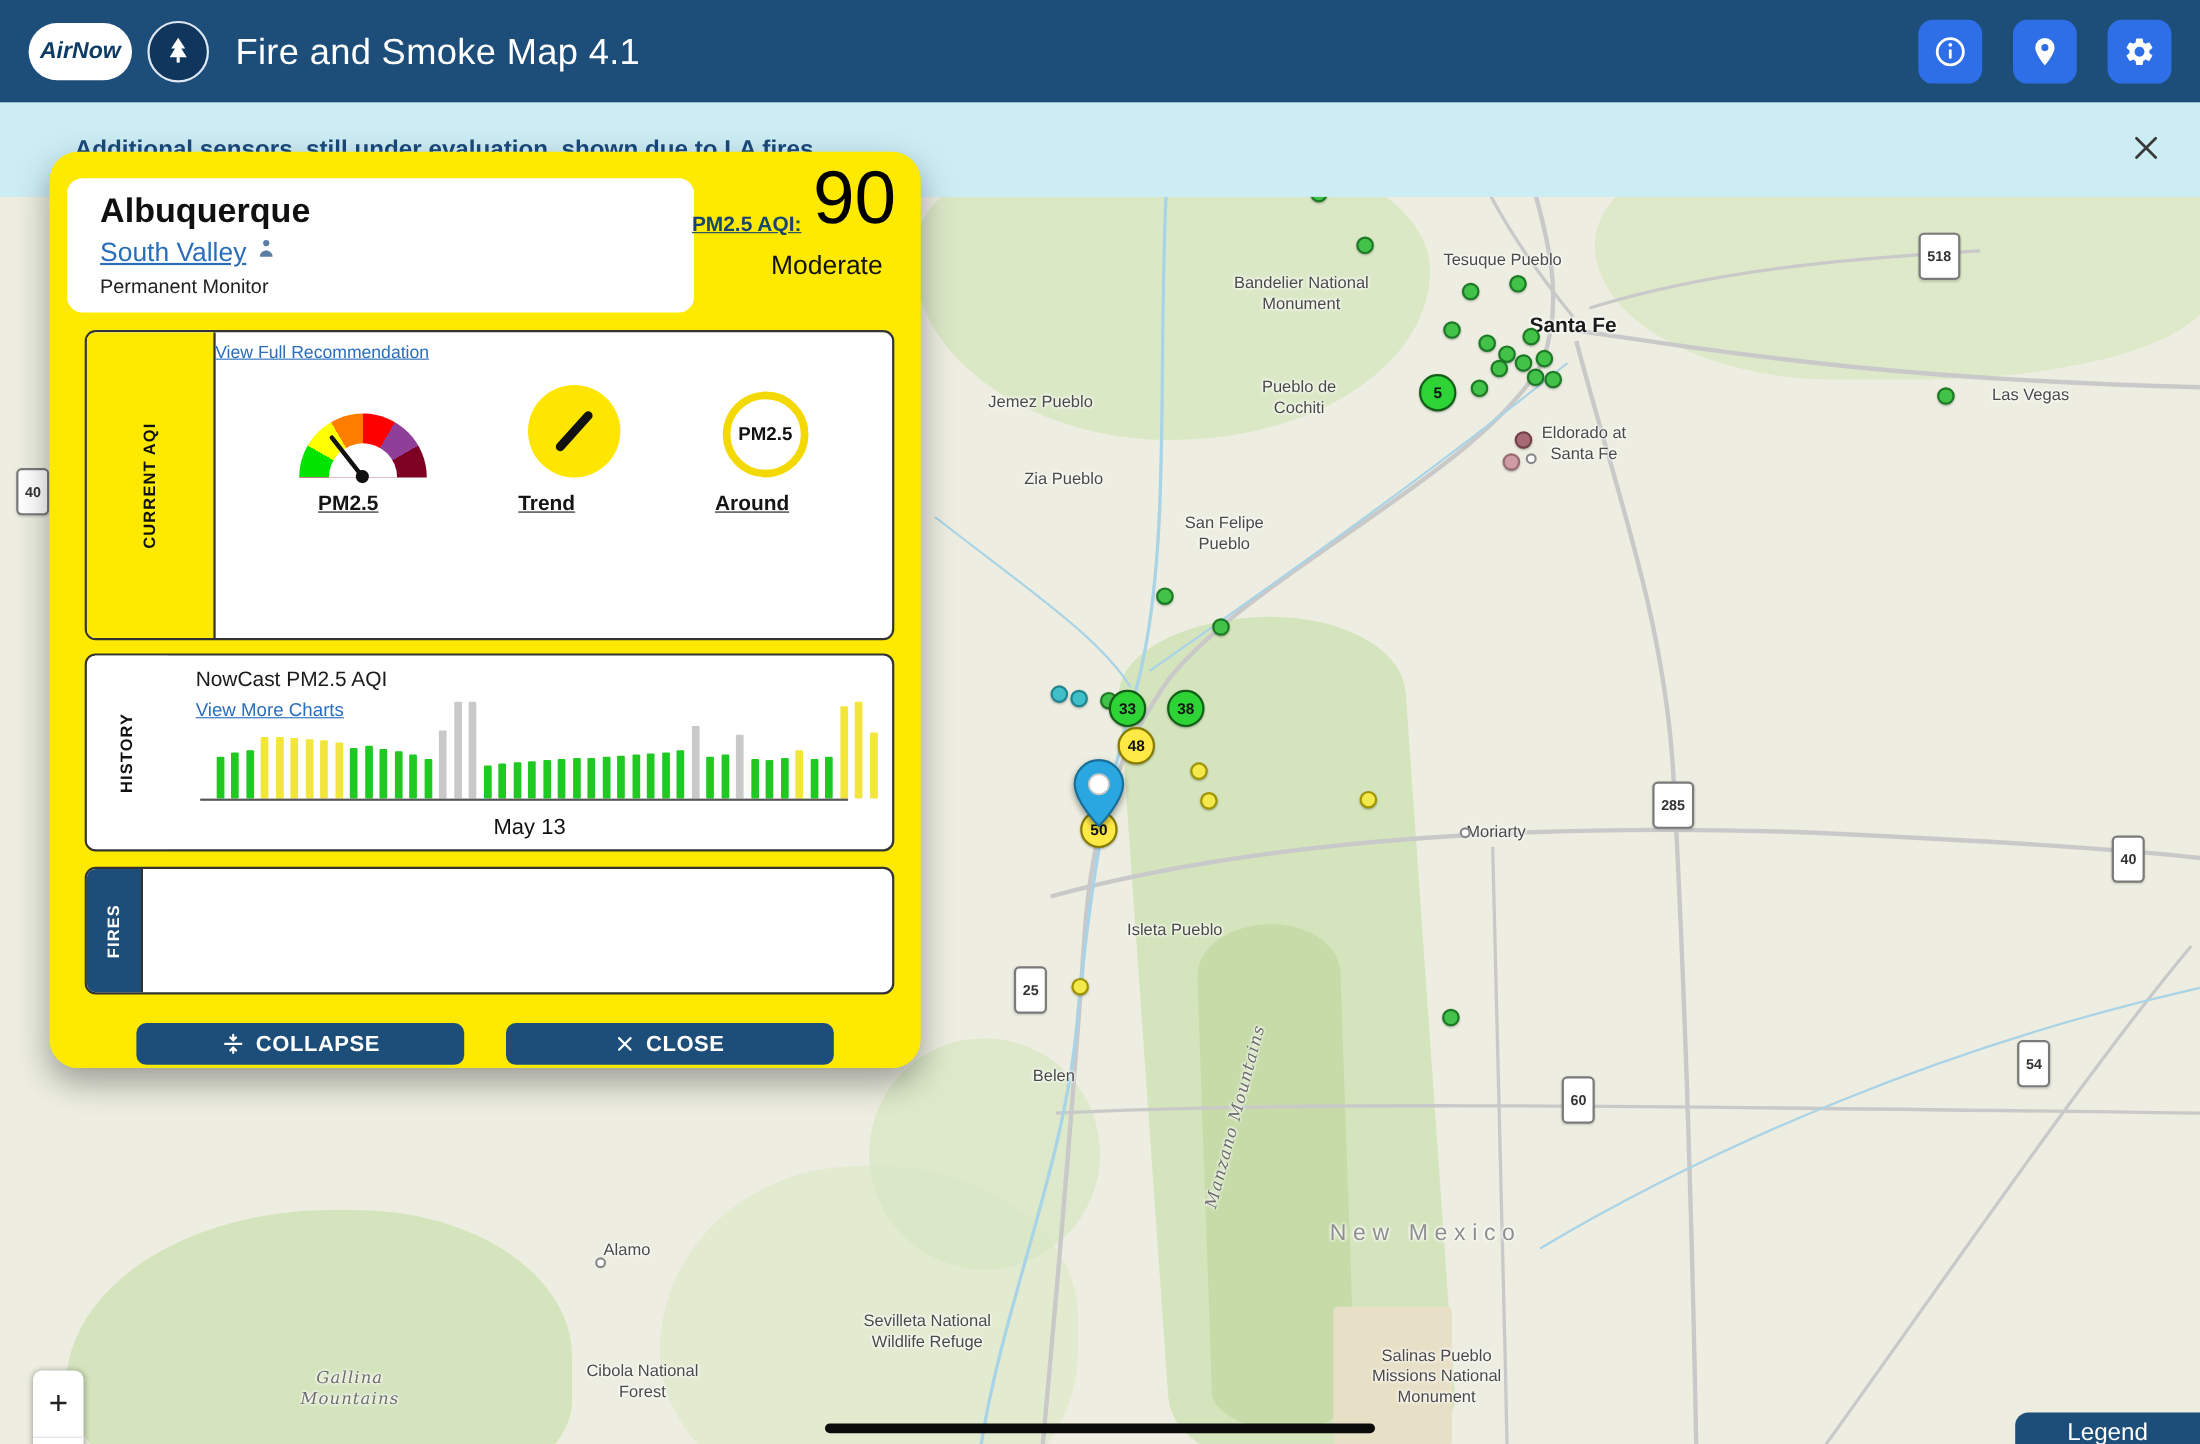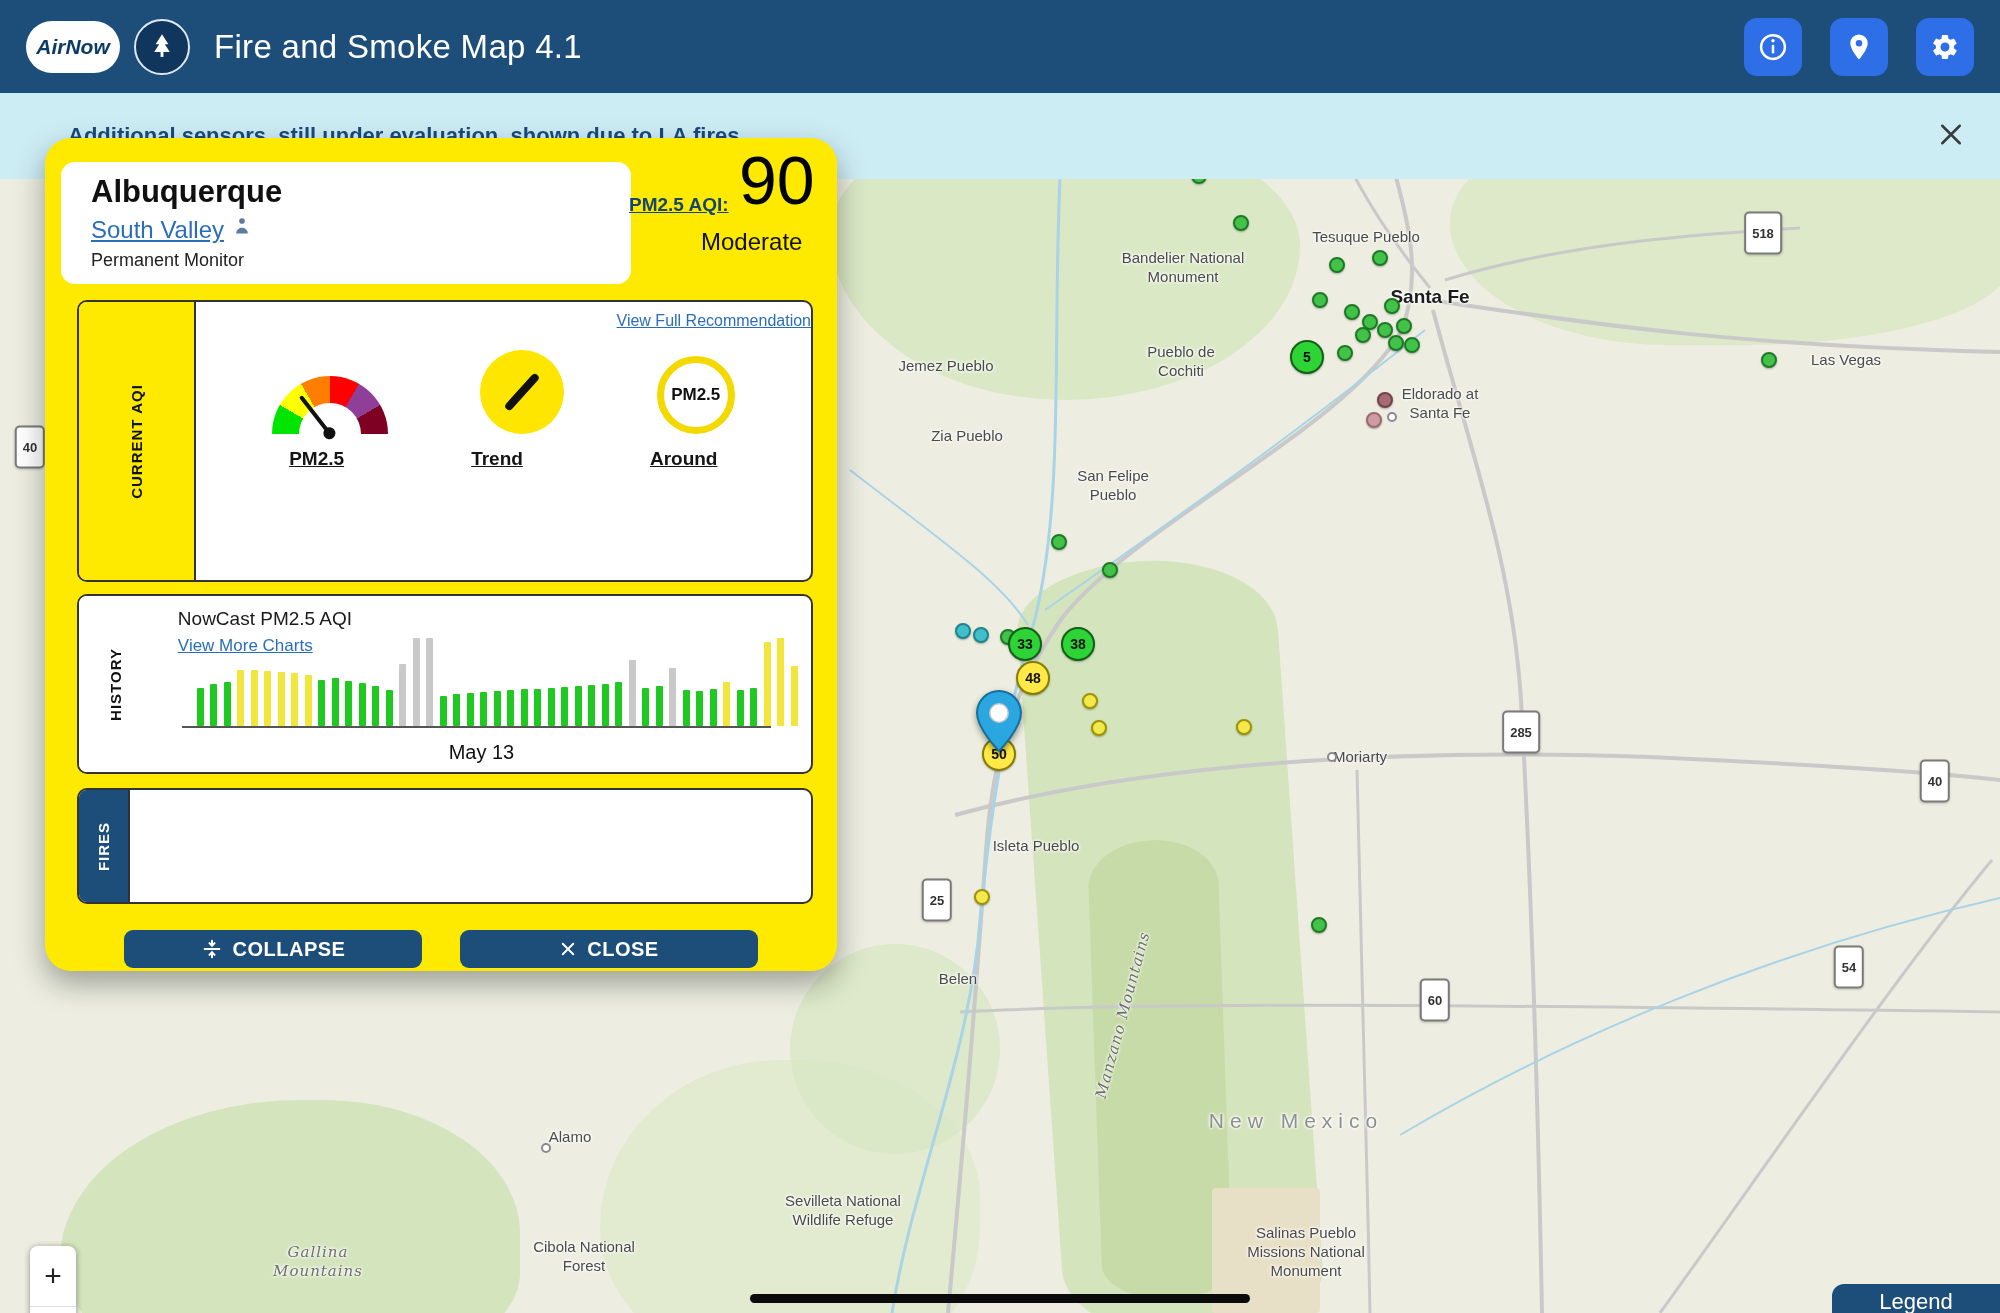--- a/index.html
+++ b/index.html
@@ -82,21 +82,21 @@
   .tab{flex:0 0 38px;display:flex;align-items:center;justify-content:center}
   .tab span{transform:rotate(-90deg);white-space:nowrap;font-size:15px;font-weight:600;letter-spacing:1px;color:#111}
   .tab-yellow{background:var(--panel_bg);border-right:2px solid #333}
   .tab-white{background:#fff}
   .tab-navy{background:var(--navy);border-right:2px solid #333}
   .tab-navy span{color:#fff}
   .sect-body{flex:1;position:relative}
 
   .advice{margin:26px auto 0;max-width:640px;text-align:center;font-style:italic;font-weight:700;
     font-size:22px;line-height:1.28;color:#101010}
-  .reco{display:block;text-align:right;margin-top:10px;font-size:16px;color:var(--link);text-decoration:underline}
+  .reco{display:block;text-align:left;margin-top:10px;font-size:16px;color:var(--link);text-decoration:underline}
   .gfx-row{display:flex;justify-content:space-around;align-items:flex-end;margin-top:20px;padding:0 30px}
   .gauge-wrap{position:relative;width:116px;height:58px;cursor:pointer}
   .gauge{width:116px;height:58px;border-radius:116px 116px 0 0;
     background:conic-gradient(from -90deg at 50% 100%, #00e400 0 30deg, #ffff00 30deg 60deg,
       #ff7e00 60deg 90deg, #ff0000 90deg 120deg, #8f3f97 120deg 150deg, #7e0023 150deg 180deg)}
   .gauge::after{content:"";position:absolute;left:50%;bottom:0;transform:translateX(-50%);
     width:62px;height:31px;border-radius:62px 62px 0 0;background:#fff}
   .needle{position:absolute;left:50%;bottom:0;width:4px;height:48px;background:#111;border-radius:2px;
     transform-origin:50% 100%;transform:translateX(-50%) rotate(-38deg)}
   .needle::after{content:"";position:absolute;left:50%;bottom:-5px;transform:translateX(-50%);
@@ -168,21 +168,21 @@
       <div class="mlabel place" style="left: 1181px; top: 362px; transform: translate(-50%, -50%);">Pueblo de
 Cochiti</div>
       <div class="mlabel place" style="left: 946px; top: 366px; transform: translate(-50%, -50%);">Jemez Pueblo</div>
       <div class="mlabel place" style="left: 1846px; top: 360px; transform: translate(-50%, -50%);">Las Vegas</div>
       <div class="mlabel place" style="left: 1440px; top: 404px; transform: translate(-50%, -50%); text-align: center;">Eldorado at
 Santa Fe</div>
       <div class="mlabel place" style="left: 967px; top: 436px; transform: translate(-50%, -50%);">Zia Pueblo</div>
       <div class="mlabel place" style="left: 1113px; top: 486px; transform: translate(-50%, -50%);">San Felipe
 Pueblo</div>
       <div class="mlabel place" style="left: 1360px; top: 757px; transform: translate(-50%, -50%);">Moriarty</div>
-      <div class="mlabel place" style="left: 1036px; top: 846px; transform: translate(-50%, -50%);">Isleta Pueblo</div>
+      <div class="mlabel place" style="left: 1068px; top: 846px; transform: translate(-50%, -50%);">Isleta Pueblo</div>
       <div class="mlabel place" style="left: 958px; top: 979px; transform: translate(-50%, -50%);">Belen</div>
       <div class="mlabel state" style="left: 1296px; top: 1121px; transform: translate(-50%, -50%);">New Mexico</div>
       <div class="mlabel place" style="left: 570px; top: 1137px; transform: translate(-50%, -50%);">Alamo</div>
       <div class="mlabel terrain" style="left: 318px; top: 1262px; transform: translate(-50%, -50%);">Gallina
 Mountains</div>
       <div class="mlabel place" style="left: 843px; top: 1211px; transform: translate(-50%, -50%);">Sevilleta National
 Wildlife Refuge</div>
       <div class="mlabel place" style="left: 584px; top: 1257px; transform: translate(-50%, -50%);">Cibola National
 Forest</div>
       <div class="mlabel place" style="left: 1306px; top: 1252px; transform: translate(-50%, -50%);">Salinas Pueblo

